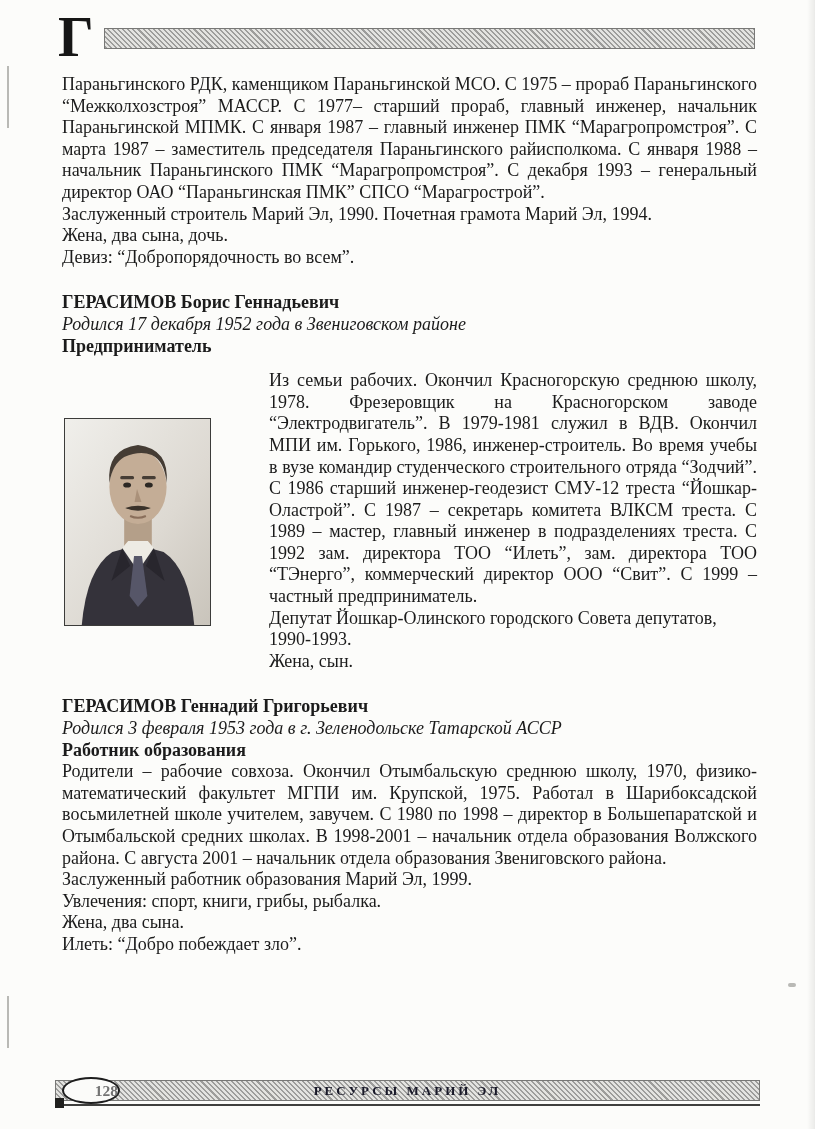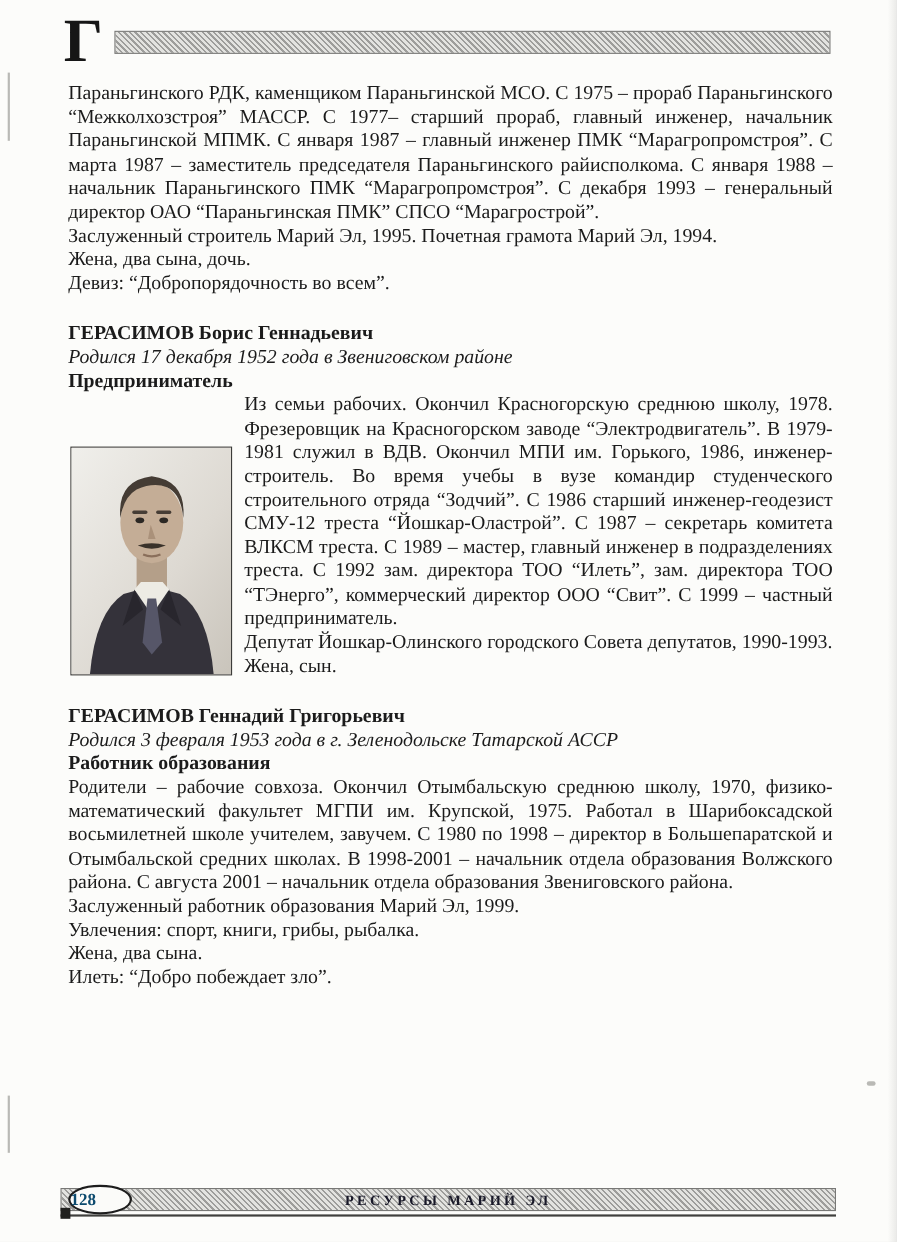--- a/index.html
+++ b/index.html
@@ -42,21 +42,21 @@
   
   .content { padding: 12px 58px 0 62px; }
   p, h3 { font-size: 18px; line-height: 21.6px; }
   .justified { text-align: justify; }
   .bold { font-weight: bold; }
   .italic { font-style: italic; }
   h3 { font-weight: bold; }
 
   .entry { margin-top: 24px; }
 
-  .entry-body { display: flex; align-items: flex-end; margin-top: 0; }
+  .entry-body { display: flex; align-items: center; margin-top: 13px; gap: 47px; }
   .photo-frame {
     flex: 0 0 147px; width: 147px; height: 208px;
     border: 1px solid #3c3c3a; background: #e7e5e0;
     margin: 3px 11px 2px 2px;
   }
   .photo-frame svg { display: block; width: 100%; height: 100%; }
   .bio-col { flex: 1; min-width: 0; }
 
   .fullwidth-line { margin-top: 1px; }
 
@@ -69,22 +69,22 @@
   .footer-title {
     font-weight: bold; font-size: 13px; letter-spacing: 3px;
     color: #181828; line-height: 19px;
   }
   .page-badge {
     position: absolute; left: 62px; top: -1px;
     width: 58px; height: 27px;
     background: #fbfbf9;
     border: 2.5px solid #1d1d1d;
     border-radius: 50%;
-    display: flex; align-items: center; justify-content: flex-start;
-    font-weight: bold; font-size: 15.5px; color: #0c4a6e;
+    display: flex; align-items: center; justify-content: flex-end;
+    font-weight: bold; font-size: 15.5px; color: #737373;
   }
   .footer-line {
     position: absolute; left: 55px; right: 55px; top: 26px; height: 2px;
     background: #3f3f3d;
   }
   .footer-square {
     position: absolute; left: 55px; top: 20px; width: 9px; height: 10px;
     background: #20201e;
   }
 
@@ -105,21 +105,21 @@
 
   <div class="letter-header">
     <span class="drop-cap">Г</span>
     <div class="hatch-bar top-bar"></div>
   </div>
 
   <div class="content">
 
     <div>
       <p class="justified">Параньгинского РДК, каменщиком Параньгинской МСО. С 1975 – прораб Параньгинского “Межколхозстроя” МАССР. С 1977– старший прораб, главный инженер, начальник Параньгинской МПМК. С января 1987 – главный инженер ПМК “Марагропромстроя”. С марта 1987 – заместитель председателя Параньгинского райисполкома. С января 1988 – начальник Параньгинского ПМК “Марагропромстроя”. С декабря 1993 – генеральный директор ОАО “Параньгинская ПМК” СПСО “Марагрострой”.</p>
-      <p>Заслуженный строитель Марий Эл, 1995. Почетная грамота Марий Эл, 1994.</p>
+      <p>Заслуженный строитель Марий Эл, 1990. Почетная грамота Марий Эл, 1994.</p>
       <p>Жена, два сына, дочь.</p>
       <p>Девиз: “Добропорядочность во всем”.</p>
     </div>
 
     <section class="entry">
       <h3>ГЕРАСИМОВ Борис Геннадьевич</h3>
       <p class="italic">Родился 17 декабря 1952 года в Звениговском районе</p>
       <p class="bold">Предприниматель</p>
 
       <div class="entry-body">

